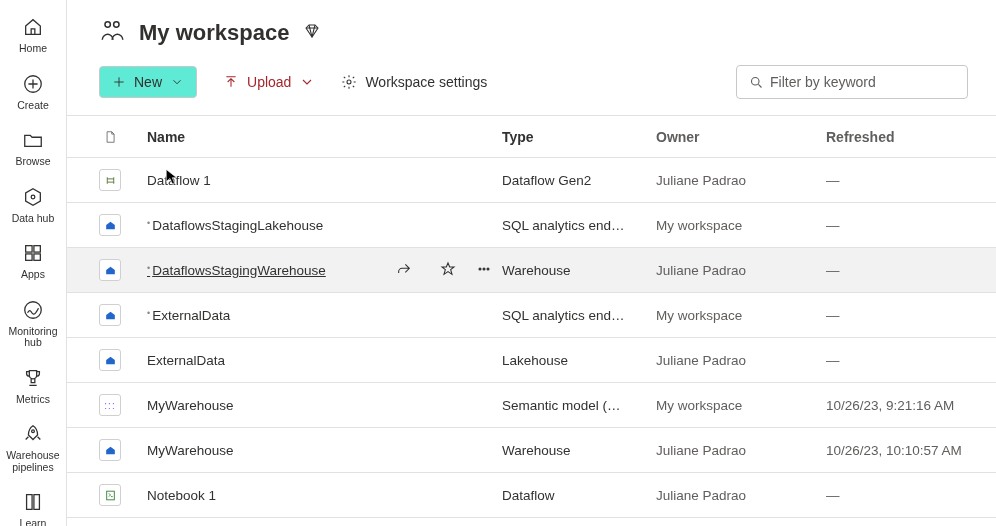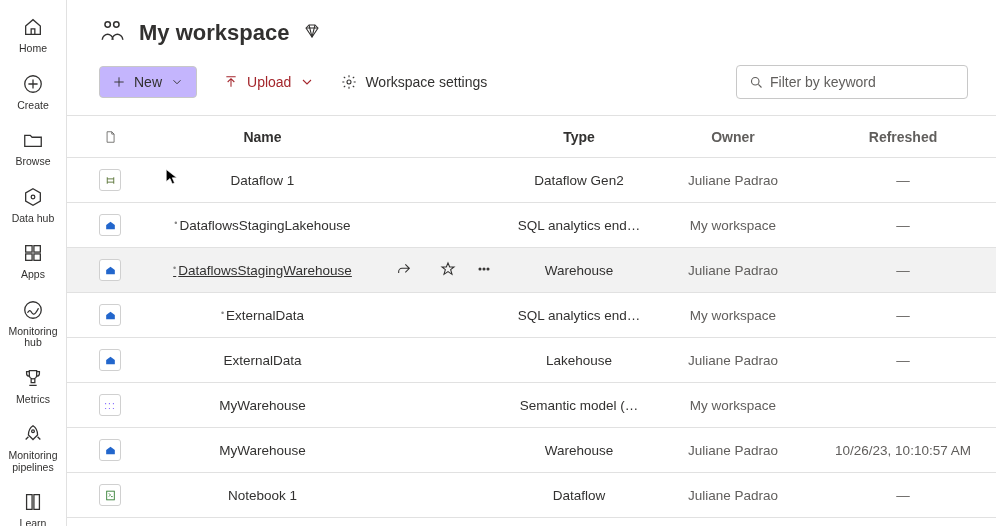--- a/index.html
+++ b/index.html
@@ -26,37 +26,37 @@
 
   
   .main { flex:1; display:flex; flex-direction:column; overflow:hidden; }
 
   .ws-header { display:flex; align-items:center; gap:14px; padding:18px 28px 10px 32px; }
   .ws-header .ws-icon svg { width:26px; height:26px; stroke:var(--text); fill:none; stroke-width:1.4; }
   .ws-title { font-size:22px; font-weight:600; }
   .diamond svg { width:18px; height:18px; stroke:var(--text); fill:none; stroke-width:1.4; }
 
   .toolbar { display:flex; align-items:center; gap:26px; padding:8px 28px 16px 32px; border-bottom:1px solid var(--border); }
-  .btn-new { display:flex; align-items:center; gap:8px; border:1px solid #c8c8c8; border-radius:4px; padding:7px 12px; cursor:pointer; background:#c4b5fd; font-size:14px;justify-content:center; }
+  .btn-new { display:flex; align-items:center; gap:8px; border:1px solid #c8c8c8; border-radius:4px; padding:7px 12px; cursor:pointer; background:#5eead4; font-size:14px;justify-content:center; }
   .btn-new svg { width:14px; height:14px; stroke:var(--text); stroke-width:1.6; fill:none; }
   .chev { width:10px; height:10px; stroke:var(--text); stroke-width:1.6; fill:none; }
 
   .tool-link { display:flex; align-items:center; gap:8px; cursor:pointer; font-size:14px; color:var(--text); }
   .tool-link.upload { color:var(--upload); }
   .tool-link svg { width:16px; height:16px; stroke:currentColor; fill:none; stroke-width:1.6; }
 
   .spacer { flex:1; }
   .search { display:flex; align-items:center; gap:4px; border:1px solid #c8c8c8; border-radius:4px; padding:7px 12px; width:232px; color:var(--text-muted); font-size:14px; }
   .search svg { width:15px; height:15px; stroke:var(--text-muted); fill:none; stroke-width:1.8; }
   .search input { border:none; outline:none; flex:1; font-size:14px; color:var(--text); background:transparent; }
   .search input::placeholder { color:var(--text-muted); }
 
   
   .list { flex:1; overflow:auto; padding:0 0 0 0; }
-  .row { display:grid; grid-template-columns: 54px 1fr 52px 36px 36px 154px 154px 170px; align-items:center; height:45px; padding:0 16px 0 16px; border-bottom:1px solid var(--border); font-size:13.5px;text-align:center; }
+  .row { display:grid; grid-template-columns: 54px 1fr 52px 36px 36px 154px 154px 170px; align-items:center; height:45px; padding:0 16px 0 16px; border-bottom:1px solid var(--border); font-size:13.5px; }
   .row.header { font-weight:600; color:var(--text); border-bottom:1px solid var(--border); height:42px; font-size:14px; }
   .row.header .col-icon svg { width:14px; height:14px; stroke:var(--text-muted); fill:none; stroke-width:1.4; }
   .row.hovered { background:#f2f2f2; }
 
   .col-icon { display:flex; justify-content:center; }
   .item-icon { width:22px; height:22px; border:1px solid #d0d0d0; border-radius:3px; display:flex; align-items:center; justify-content:center; background:#fff; }
   .item-icon.dataflow svg { stroke:#4f6b2a; }
   .item-icon.house svg { fill:#2266cc; stroke:none; }
   .item-icon.warehouse-sem { letter-spacing:1px; font-size:10px; color:#7b61ff; }
   .item-icon.notebook svg { stroke:#2a7a2a; fill:none; }
@@ -132,21 +132,21 @@
           <path d="M10 13v4h4v-4M8 20h8"></path>
         </svg>
         <span class="label">Metrics</span>
       </div>
       <div class="nav-item tall">
         <svg viewBox="0 0 24 24">
           <path d="M12 3c3 2 5 6 5 10l-5 5-5-5c0-4 2-8 5-10z"></path>
           <circle cx="12" cy="9" r="1.5"></circle>
           <path d="M7 15l-3 3M17 15l3 3"></path>
         </svg>
-        <span class="label">Monitoring pipelines</span>
+        <span class="label">Warehouse pipelines</span>
       </div>
       <div class="nav-item">
         <svg viewBox="0 0 24 24">
           <path d="M5 4h6v16H5zM13 4h6v16h-6z"></path>
         </svg>
         <span class="label">Learn</span>
       </div>
     </nav>
 
   <div class="main">
@@ -358,20 +358,21 @@
             <div style="text-align:center"><svg class="action-ic" viewBox="0 0 24 24">
                 <path d="M12 3l2.5 6H21l-5 4 2 7-6-4-6 4 2-7-5-4h6.5z"></path>
               </svg></div>
             <div style="text-align:center"><svg class="action-ic" viewBox="0 0 24 24">
                 <circle cx="6" cy="12" r="1.5" fill="#323130"></circle>
                 <circle cx="12" cy="12" r="1.5" fill="#323130"></circle>
                 <circle cx="18" cy="12" r="1.5" fill="#323130"></circle>
               </svg></div>
             <div class="col-type">Semantic model (…</div>
             <div class="col-owner">My workspace</div>
+            <div class="col-refreshed">10/26/23, 9:21:16 AM</div>
           </div>
           <div class="row">
             <div class="col-icon">
               <div class="item-icon house">
                 <svg viewBox="0 0 24 24">
                   <path d="M4 11 L12 5 L20 11 V19 H4 Z"></path>
                 </svg>
               </div>
             </div>
             <div class="col-name">MyWarehouse</div>

